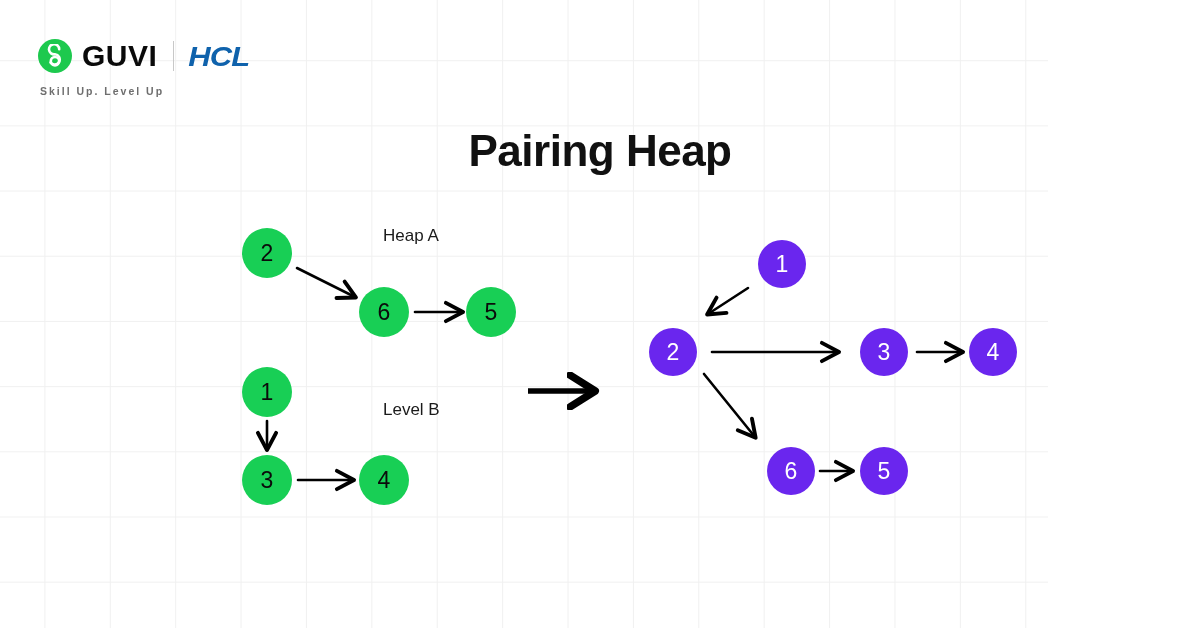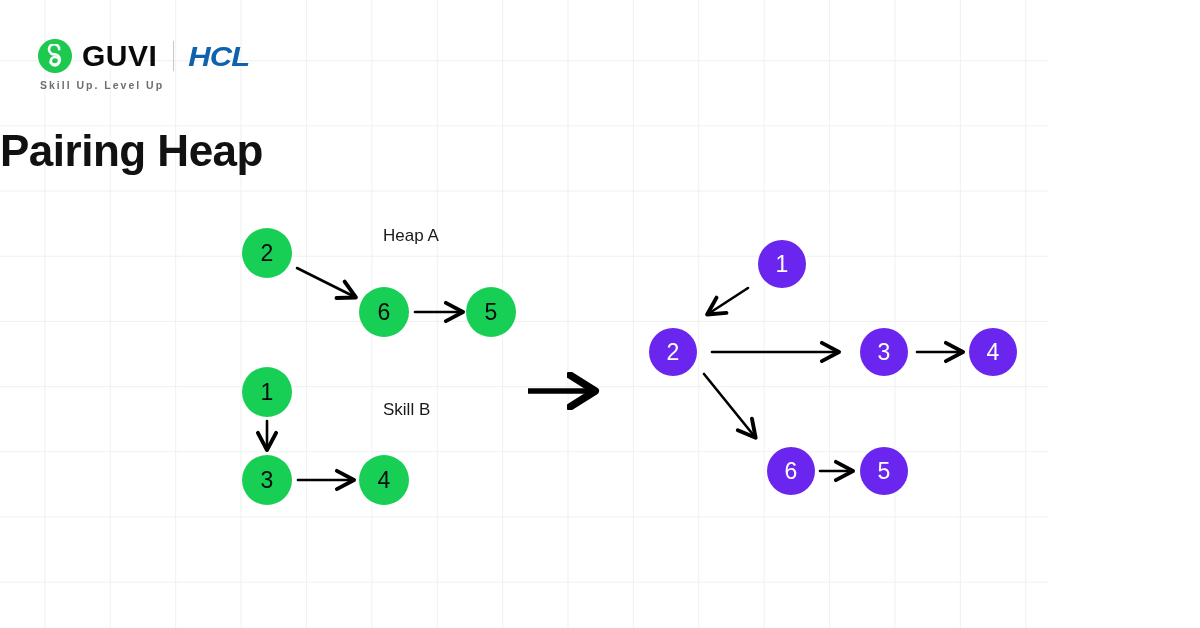--- a/index.html
+++ b/index.html
@@ -68,34 +68,35 @@
   .hcl-word {
     font-size: 31px;
     font-weight: bold;
     font-style: italic;
     letter-spacing: -1px;
     color: #0f62ac;
     line-height: 1;
     transform: scaleY(0.92);
   }
   .brand-tagline {
-    margin-top: 1px;
+    margin-top: 7px;
     margin-left: 2px;
     font-size: 10.5px;
     font-weight: bold;
     letter-spacing: 2.0px;
     color: #6e6e6e;
   }
 
   
   .page-title {
     position: absolute;
     left: 0;
     top: 126px;
     width: 1200px;
+    text-align: center;
     font-size: 44px;
     font-weight: bold;
     letter-spacing: -0.5px;
     color: #111111;
   }
 
   
   .diagram-svg {
     position: absolute;
     left: 0;
@@ -146,21 +147,21 @@
       <span class="guvi-word">GUVI</span>
       <span class="brand-divider"></span>
       <span class="hcl-word">HCL</span>
     </div>
     <div class="brand-tagline">Skill Up. Level Up</div>
   </div>
 
   <div class="page-title">Pairing Heap</div>
 
   <div class="heap-label" id="label-heap-a" style="left: 355px; top: 226px;">Heap A</div>
-  <div class="heap-label" id="label-heap-b" style="left: 355px; top: 400px;">Skill B</div>
+  <div class="heap-label" id="label-heap-b" style="left: 355px; top: 400px;">Level B</div>
 
   <svg class="diagram-svg" id="edge-layer" aria-hidden="true">
     <defs>
       <marker id="ah" markerWidth="9" markerHeight="9" refX="7.2" refY="4.5" orient="auto" markerUnits="strokeWidth">
         <path d="M1,1 L7.6,4.5 L1,8" fill="none" stroke="#000000" stroke-width="1.5" stroke-linecap="round" stroke-linejoin="round"></path>
       </marker>
       <marker id="ah-thick" markerWidth="7" markerHeight="7" refX="4.6" refY="3.5" orient="auto" markerUnits="strokeWidth">
         <path d="M0.6,0.6 L5.2,3.5 L0.6,6.4" fill="none" stroke="#000000" stroke-width="1.35" stroke-linecap="round" stroke-linejoin="round"></path>
       </marker>
     </defs>

